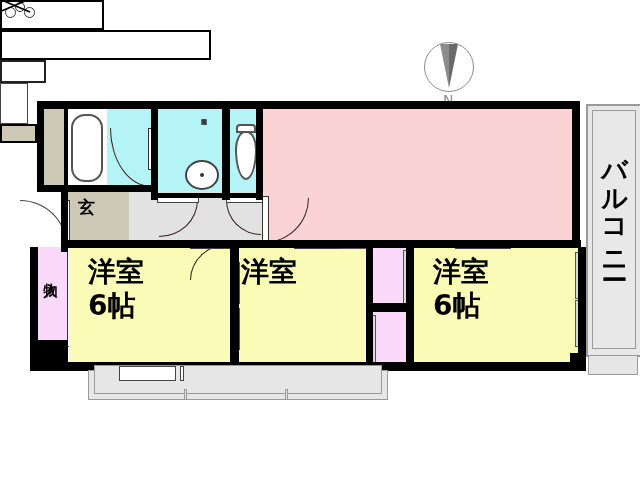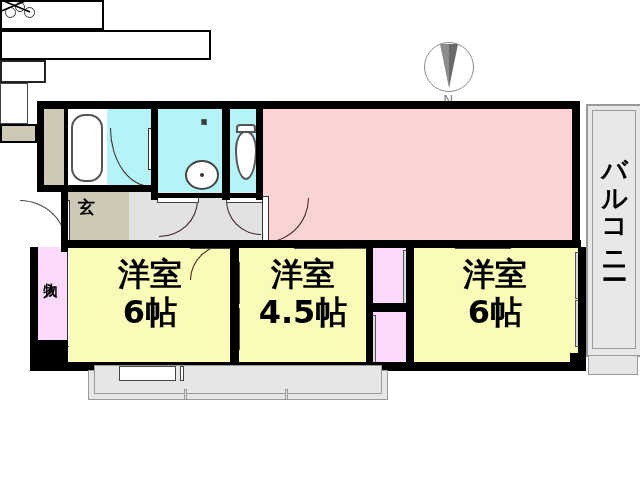--- a/index.html
+++ b/index.html
@@ -37,21 +37,21 @@
   
   .label {
     position: absolute;
     color: #000000;
     font-weight: bold;
     white-space: nowrap;
     line-height: 1;
     letter-spacing: 0px;
   }
   .lbl-ldk { font-size: 36px; }
-  .lbl-room { font-size: 32px; text-align: center; }
+  .lbl-room { font-size: 28px; text-align: left; }
   .lbl-small { font-size: 15px; font-weight: bold; }
   .lbl-tiny { font-size: 6px; font-weight: normal; }
 
   .vert {
     writing-mode: vertical-rl;
     text-orientation: upright;
   }
   .lbl-balcony {
     font-size: 26px;
     font-weight: bold;
@@ -249,21 +249,20 @@
     <div>洋室</div>
     <div style="margin-top:6px;">6帖</div>
   </div>
 
   <div class="swing swing-tl" style="left:190px; top:243px; width:40px; height:36px; border-color:#3a2020;"></div>
   <div class="slider" style="left:190px; top:241px; width:40px; height:6px;"></div>
 
   <div class="fill f-room" style="left:239px; top:247px; width:128px; height:122px;"></div>
   <div class="label lbl-room" style="left:241px; top:258px; width:124px;">
     <div>洋室</div>
-    <div style="margin-top:6px;">4.5帖</div>
   </div>
   <div class="slider" style="left:294px; top:241px; width:48px; height:6px;"></div>
   <div class="slider-g" style="left:342px; top:241px; width:25px; height:6px;"></div>
 
   <div class="fill f-closet" style="left:372px; top:247px; width:34px; height:60px;"></div>
   <div class="fill f-closet" style="left:372px; top:312px; width:34px; height:57px;"></div>
   <div class="slider-g" style="left:403px; top:250px; width:5px; height:52px;"></div>
   <div class="slider-g" style="left:369px; top:315px; width:5px; height:50px;"></div>
 
   <div class="fill f-room" style="left:413px; top:247px; width:165px; height:122px;"></div>

